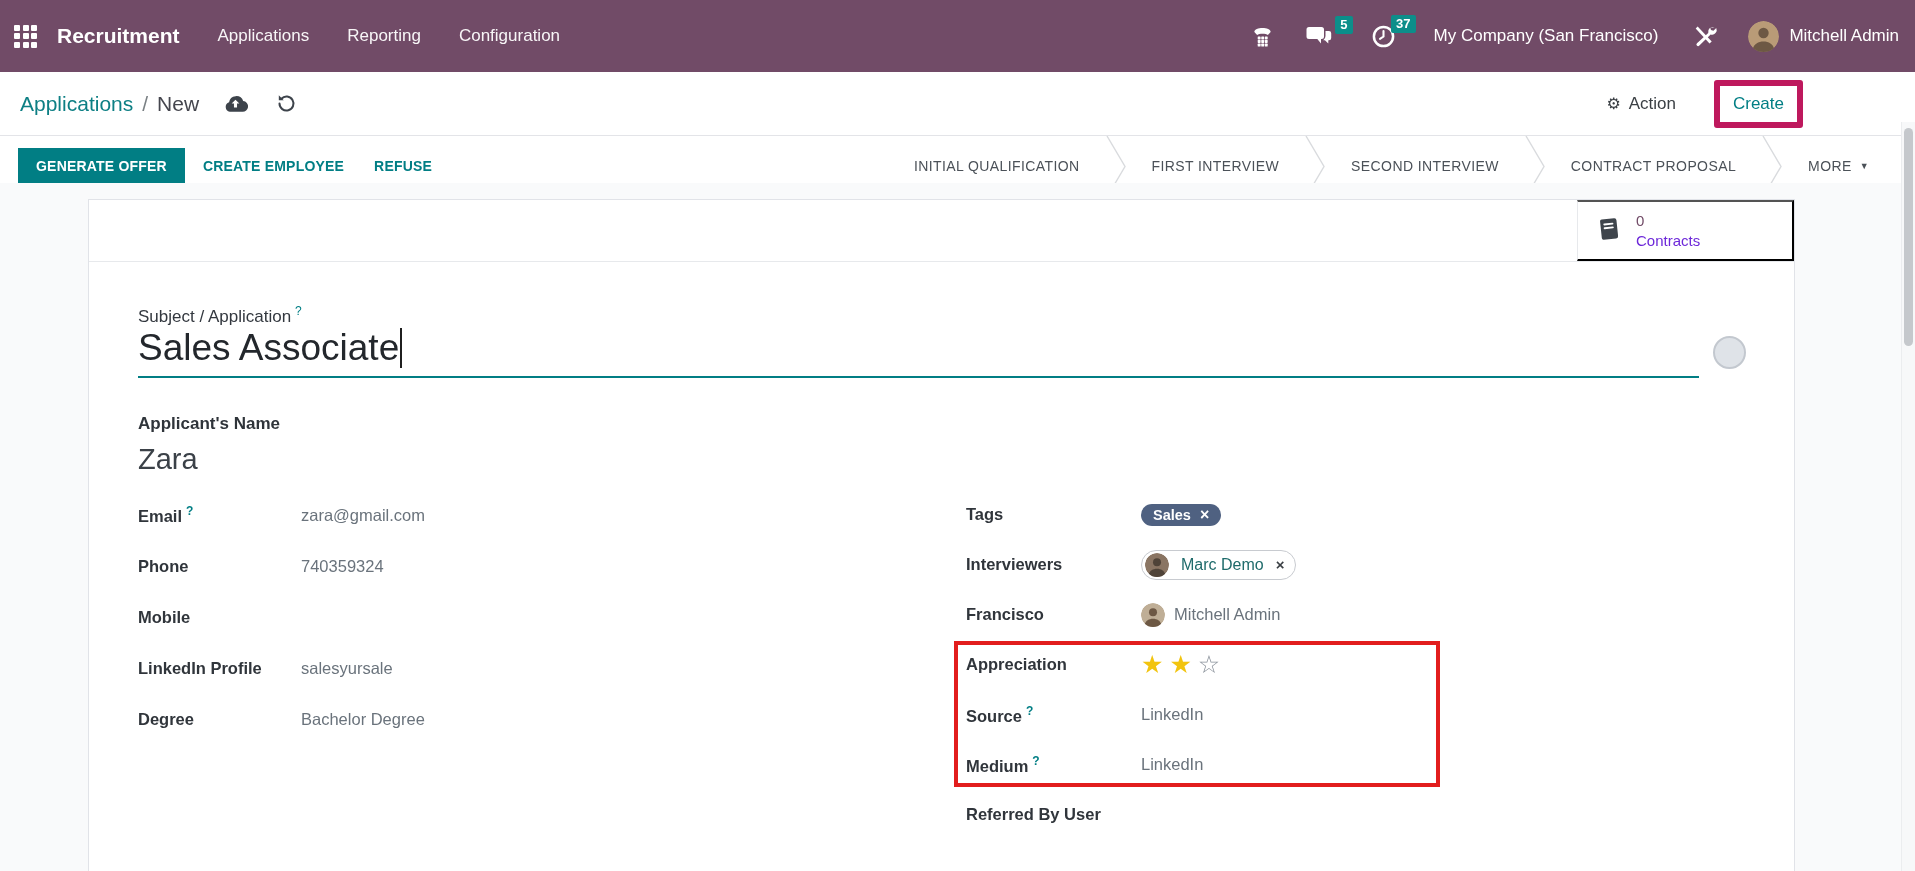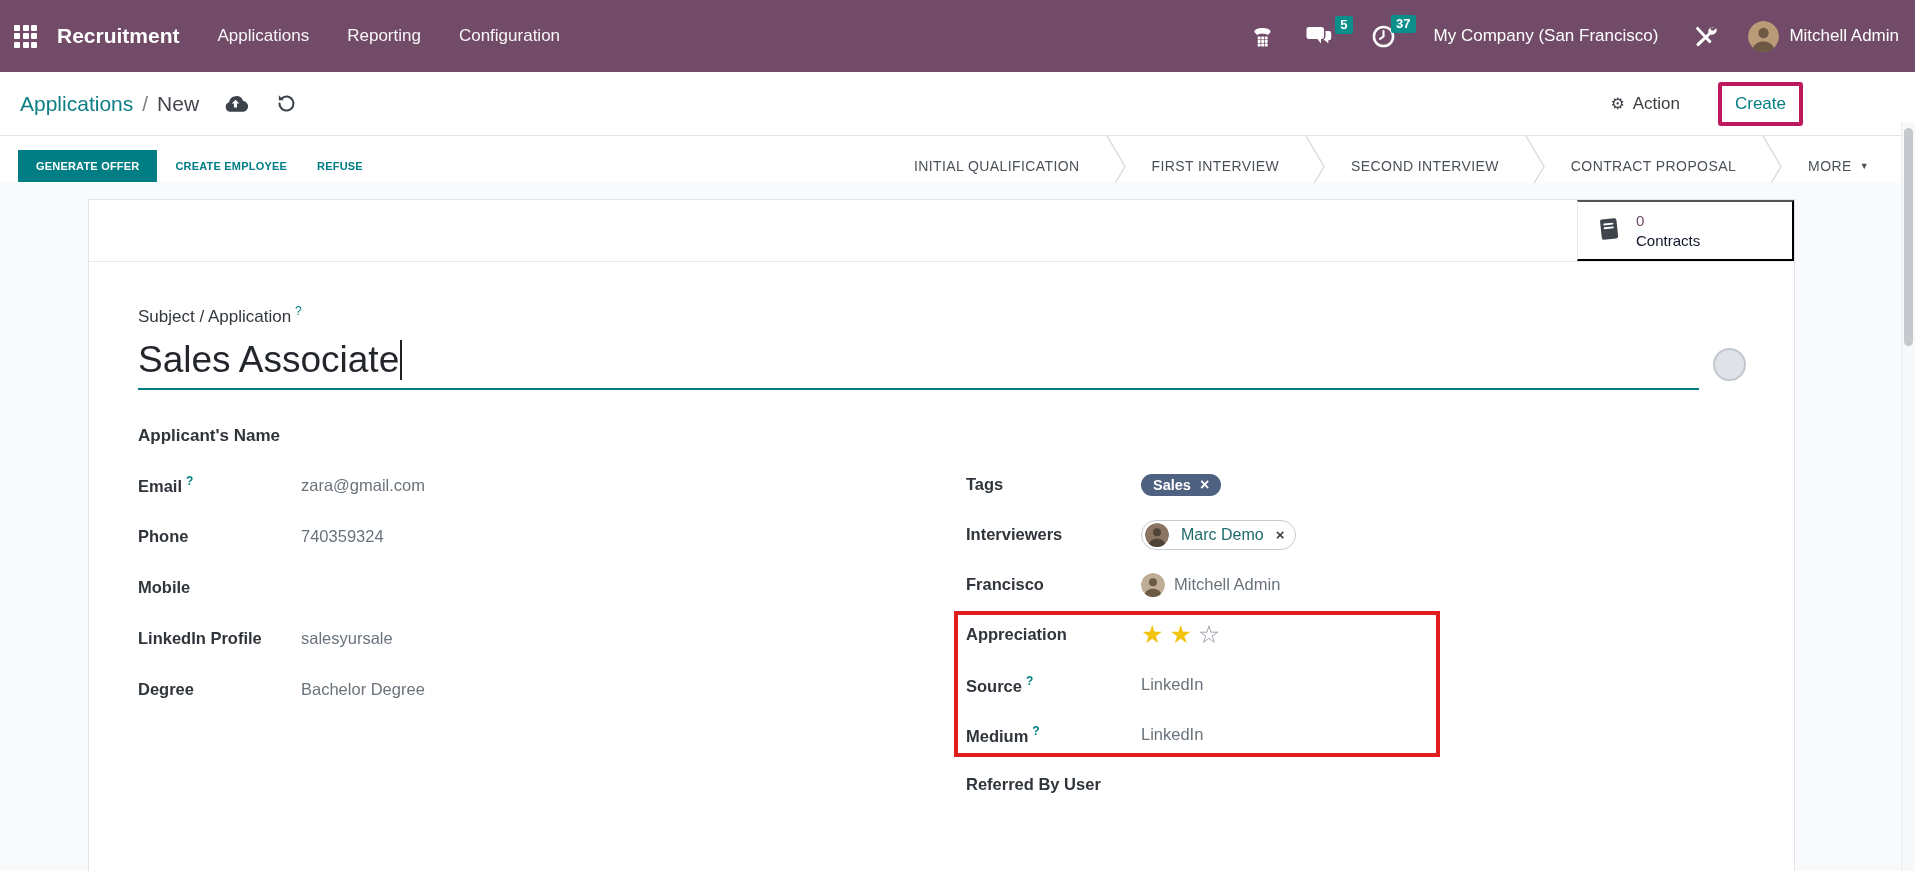--- a/index.html
+++ b/index.html
@@ -24,46 +24,46 @@
   
   .control-panel { height:64px; background:#fff; border-bottom:1px solid #e3e4e8; display:flex; align-items:center; padding:0 112px 0 20px; }
   .breadcrumb { font-size:21px; display:flex; align-items:center; }
   .bc-parent { color:#0d7f84; cursor:pointer; }
   .bc-sep { color:#7a8084; margin:0 9px; }
   .bc-current { color:#45464e;text-align:right; }
   .cp-icon { margin-left:24px; cursor:pointer; display:flex; align-items:center; }
   .cp-right { margin-left:auto; display:flex; align-items:center; gap:38px; }
   .action-btn { display:flex; align-items:center; gap:8px; font-size:17px; color:#3a3f44; background:none; border:none; cursor:pointer; font-family:inherit; }
   .gear-glyph { font-size:16px; color:#3a3f44; }
-  .create-btn { font-size:17px; color:#017E84; background:#fff; border:4px solid #be185d; border-radius:3px; padding:8px 13px; cursor:pointer; font-family:inherit; }
+  .create-btn { font-size:17px; color:#017E84; background:#fff; border:6px solid #be185d; border-radius:3px; padding:8px 13px; cursor:pointer; font-family:inherit; }
 
   
   .statusbar { height:61px; background:#fff; border-bottom:1px solid #e4e5e8; display:flex; align-items:center; padding-left:18px; }
-  .sb-btn { font-family:inherit; font-size:11px; font-weight:700; letter-spacing:.2px; cursor:pointer; }
+  .sb-btn { font-family:inherit; font-size:14px; font-weight:700; letter-spacing:.2px; cursor:pointer; }
   .sb-btn.primary { background:#017E84; color:#fff; border:1px solid #017E84; padding:9px 17px; margin-right:18px; }
   .sb-btn.flat { background:none; border:none; color:#017E84; padding:9px 0; margin-right:30px; }
   .stages { margin-left:auto; display:flex; align-items:center; height:100%; padding-right:46px; }
   .stage { font-size:14px; color:#4b5158; letter-spacing:.4px; padding:0 26px; white-space:nowrap; cursor:pointer; }
   .stage-sep { height:100%; display:flex; }
   .more-stage { display:flex; align-items:center; gap:8px; padding-left:26px; font-size:14px; color:#4b5158; letter-spacing:.4px; cursor:pointer; }
   .caret-glyph { font-size:9px; color:#4b5158; }
 
   
   .main-area { position:absolute; top:183px; left:0; right:0; bottom:0; background:#f9fafb; }
   .sheet { margin:16px 0 0 88px; width:1707px; min-height:700px; background:#fff; border:1px solid #e1e3e8; }
   .button-box { height:62px; border-bottom:1px solid #e7e9ec; display:flex; justify-content:flex-end; }
   .stat-button { width:217px; border-left:1px solid #e7e9ec; display:flex; align-items:center; gap:13px; padding-left:18px; cursor:pointer; background:#fff; }
   .stat-text { display:flex; flex-direction:column; line-height:1.3; font-size:15px; text-align:left; }
   .stat-value { color:#714B67; }
-  .stat-label { color:#0f172a; }
+  .stat-label { color:#6d28d9; }
 
   .form-body { padding:42px 48px 40px 49px; }
   .field-help { color:#017E84; font-size:12px; vertical-align:super; margin-left:4px; }
   .subject-label { font-size:17px; color:#33383f; }
-  .subject-row { display:flex; align-items:center; margin-top:12px; }
+  .subject-row { display:flex; align-items:center; margin-top:0; }
   .subject-input { flex:1; border-bottom:2px solid #017E84; padding-bottom:7px; font-size:37px; color:#23272c; white-space:nowrap; cursor:text; }
   .text-cursor { display:inline-block; width:2px; height:40px; background:#1f1f1f; vertical-align:text-bottom; margin-left:1px; }
   .kanban-state { width:33px; height:33px; border-radius:50%; background:#dfe3e8; border:2px solid #c3c8cf; margin-left:14px; flex:none; cursor:pointer; }
 
   .applicant-block { margin-top:36px; }
   .applicant-label { font-size:17px; color:#2f343a; font-weight:600; }
   .applicant-value { font-size:29px; color:#3b4148; margin-top:9px; cursor:text; }
 
   .fields-grid { display:flex; margin-top:14px; }
   .col-left { width:828px; }
@@ -252,20 +252,21 @@
       </div>
       <div class="subject-row">
         <div class="subject-input">
           <span>Sales Associate</span><span class="text-cursor"></span>
         </div>
         <span class="kanban-state"></span>
       </div>
 
       <div class="applicant-block">
         <div class="applicant-label">Applicant's Name</div>
+        <div class="applicant-value">Zara</div>
       </div>
 
       <div class="fields-grid">
 
         <div class="col-left">
           <div class="field-row">
             <span class="f-label"><span>Email</span><sup class="field-help">?</sup></span>
             <span class="f-value">zara@gmail.com</span>
           </div>
           <div class="field-row">

